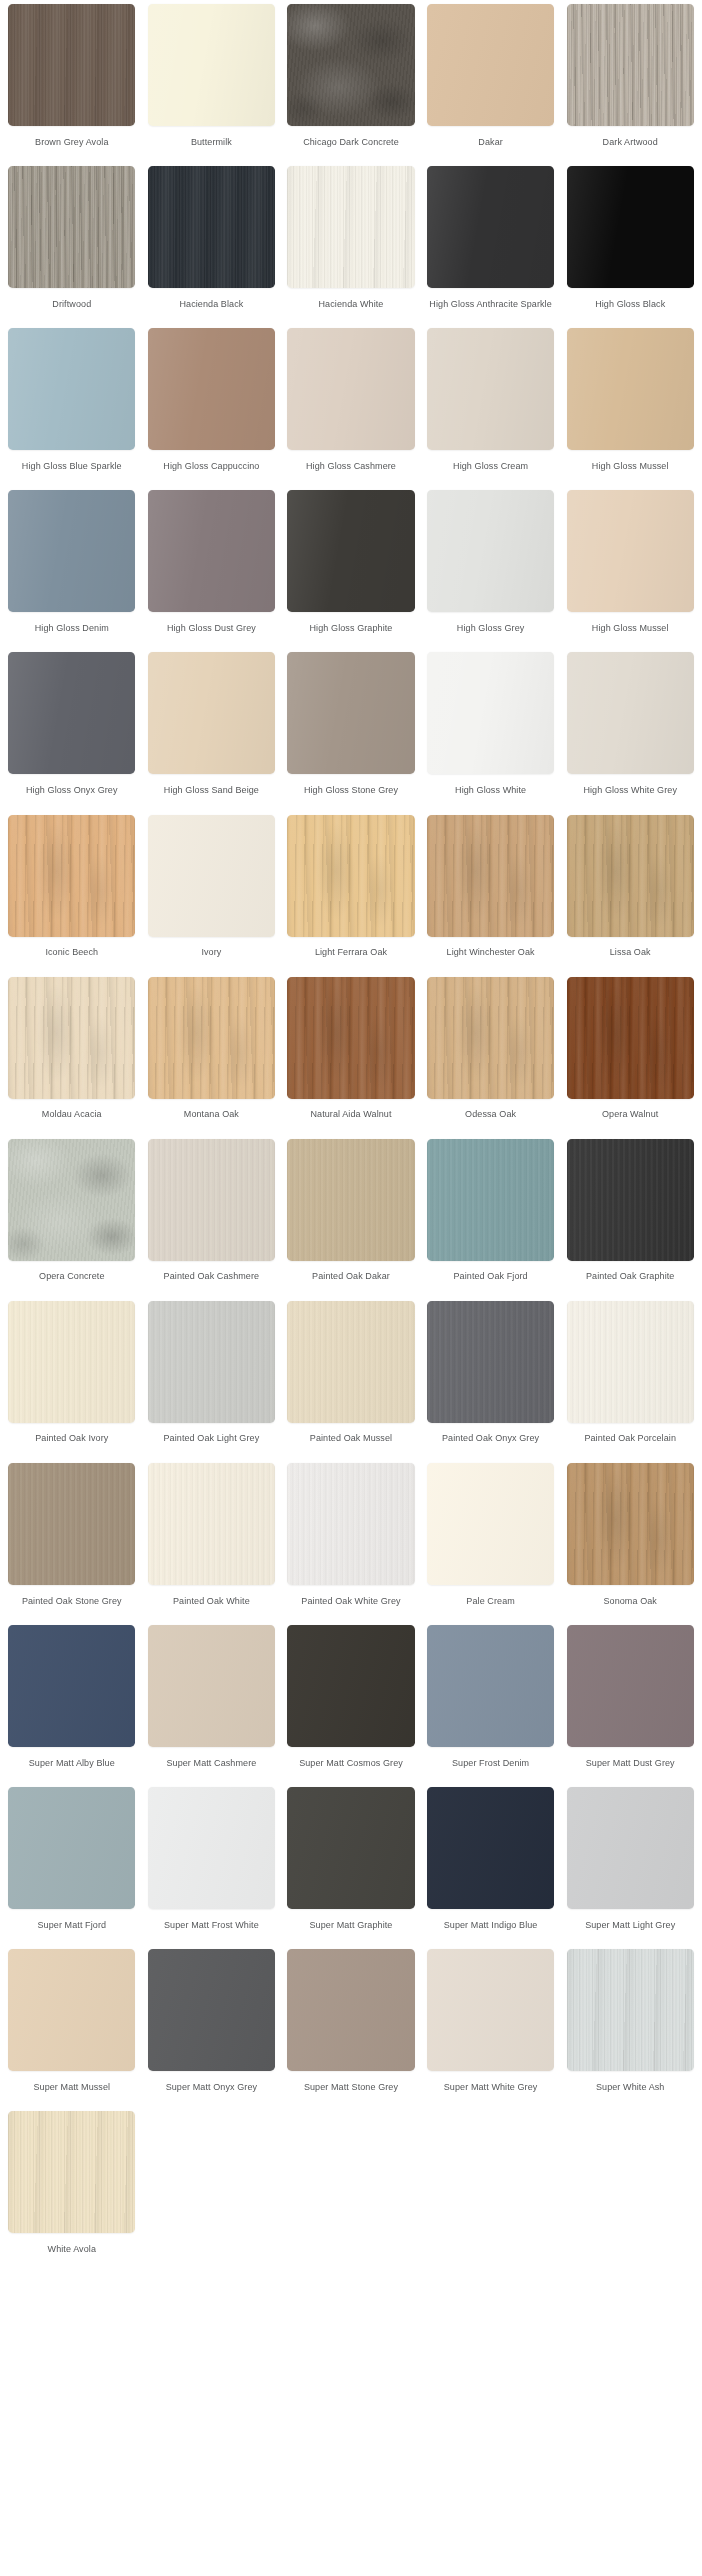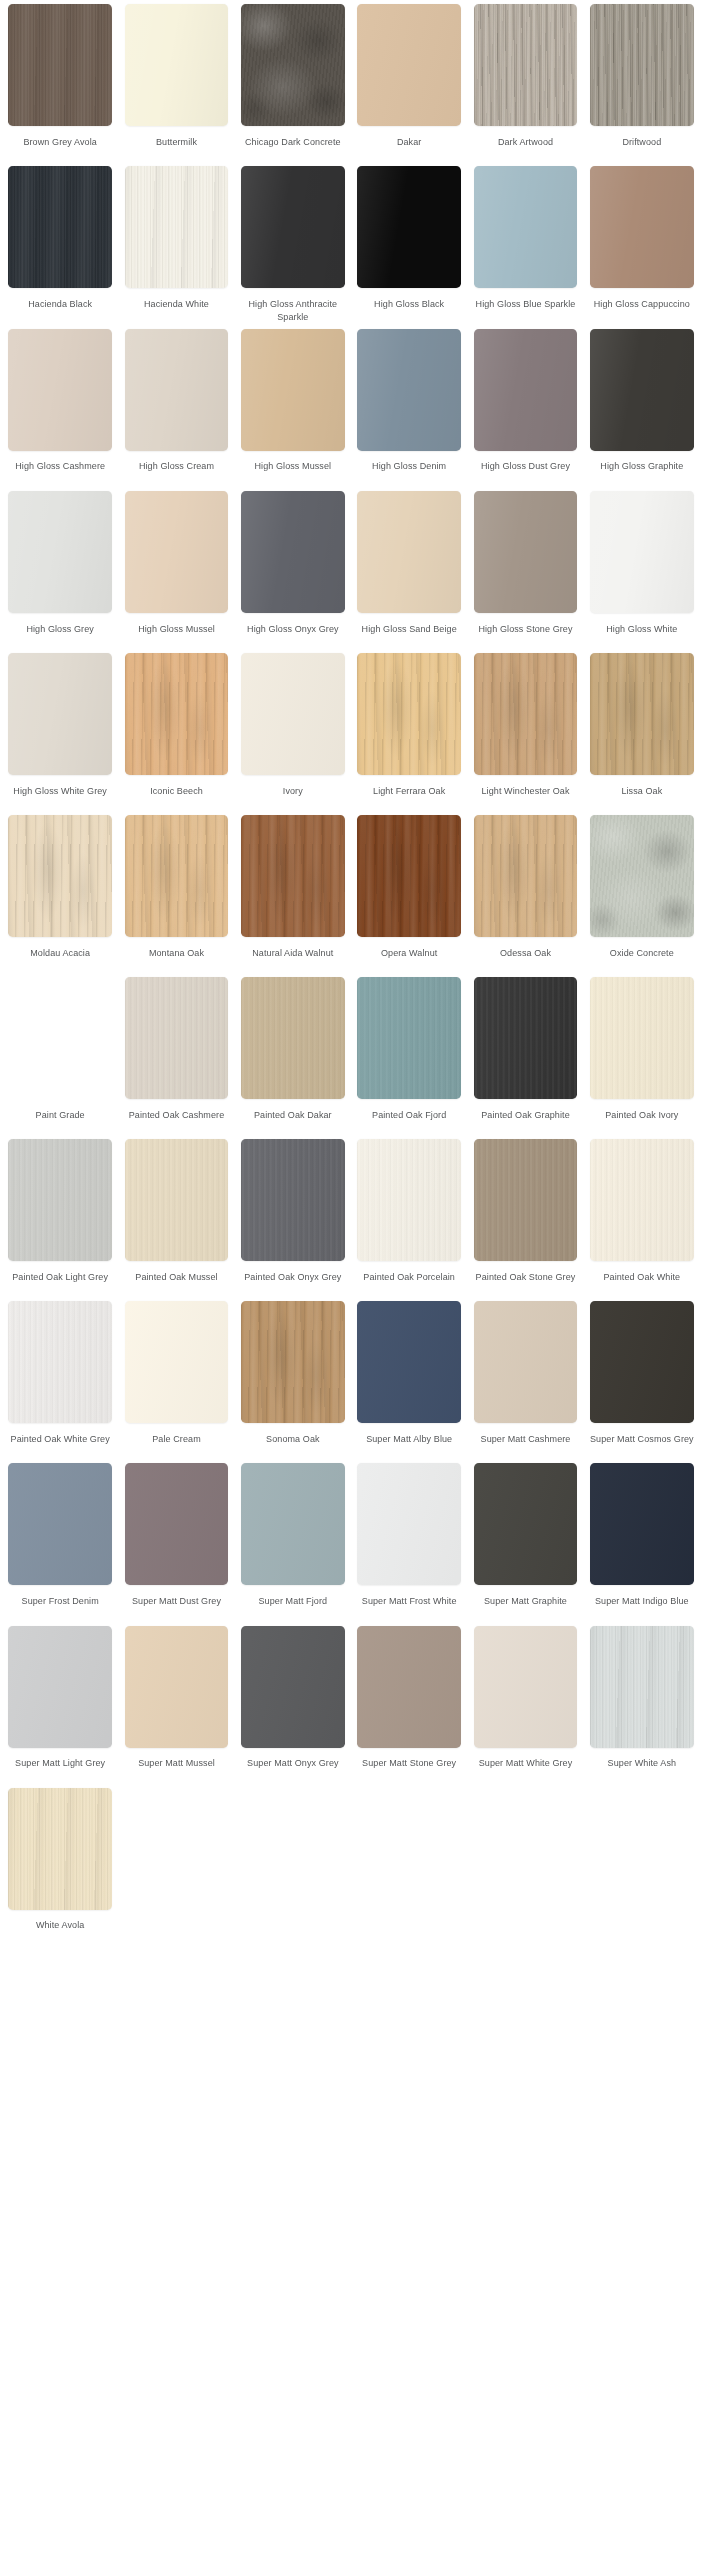--- a/index.html
+++ b/index.html
@@ -11,21 +11,21 @@
     font-family: "Liberation Sans", sans-serif;
   }
   #page {
     width: 702px;
     margin: 0 auto;
     background: #ffffff;
     padding: 4.1px 0 6.9px 0;
   }
   .swatch-grid {
     display: grid;
-    grid-template-columns: repeat(6, 1fr);
+    grid-template-columns: repeat(5, 1fr);
     column-gap: 12.4px;
     row-gap: 0;
     padding: 0 8.2px;
   }
   .swatch-cell {
     display: flex;
     flex-direction: column;
     align-items: stretch;
     padding-bottom: 5.5px;
   }
@@ -321,42 +321,36 @@
         </div>
         <div class="swatch-label">Montana Oak</div>
       </div>
       <div class="swatch-cell">
         <div class="swatch-tile" style="background-color: rgb(151, 96, 58);">
           <div class="grain oak"></div>
         </div>
         <div class="swatch-label">Natural Aida Walnut</div>
       </div>
       <div class="swatch-cell">
+        <div class="swatch-tile" style="background-color: rgb(211, 176, 132);">
+          <div class="grain oak"></div>
+        </div>
+        <div class="swatch-label">Odessa Oak</div>
+      </div>
+      <div class="swatch-cell">
         <div class="swatch-tile" style="background-color: rgb(126, 67, 31);">
           <div class="grain oak"></div>
         </div>
         <div class="swatch-label">Opera Walnut</div>
-      </div>
-      <div class="swatch-cell">
-        <div class="swatch-tile" style="background-color: rgb(211, 176, 132);">
-          <div class="grain oak"></div>
-        </div>
-        <div class="swatch-label">Odessa Oak</div>
       </div>
       <div class="swatch-cell">
         <div class="swatch-tile" style="background-color: rgb(194, 199, 189);">
           <div class="grain concrete"></div>
         </div>
-        <div class="swatch-label">Oxide Concrete</div>
-      </div>
-      <div class="swatch-cell">
-        <div class="swatch-tile empty" style="background-color: rgb(255, 255, 255);">
-          <div class="grain "></div>
-        </div>
-        <div class="swatch-label">Paint Grade</div>
+        <div class="swatch-label">Opera Concrete</div>
       </div>
       <div class="swatch-cell">
         <div class="swatch-tile" style="background-color: rgb(221, 213, 201);">
           <div class="grain painted"></div>
         </div>
         <div class="swatch-label">Painted Oak Cashmere</div>
       </div>
       <div class="swatch-cell">
         <div class="swatch-tile" style="background-color: rgb(199, 181, 149);">
           <div class="grain painted"></div>

